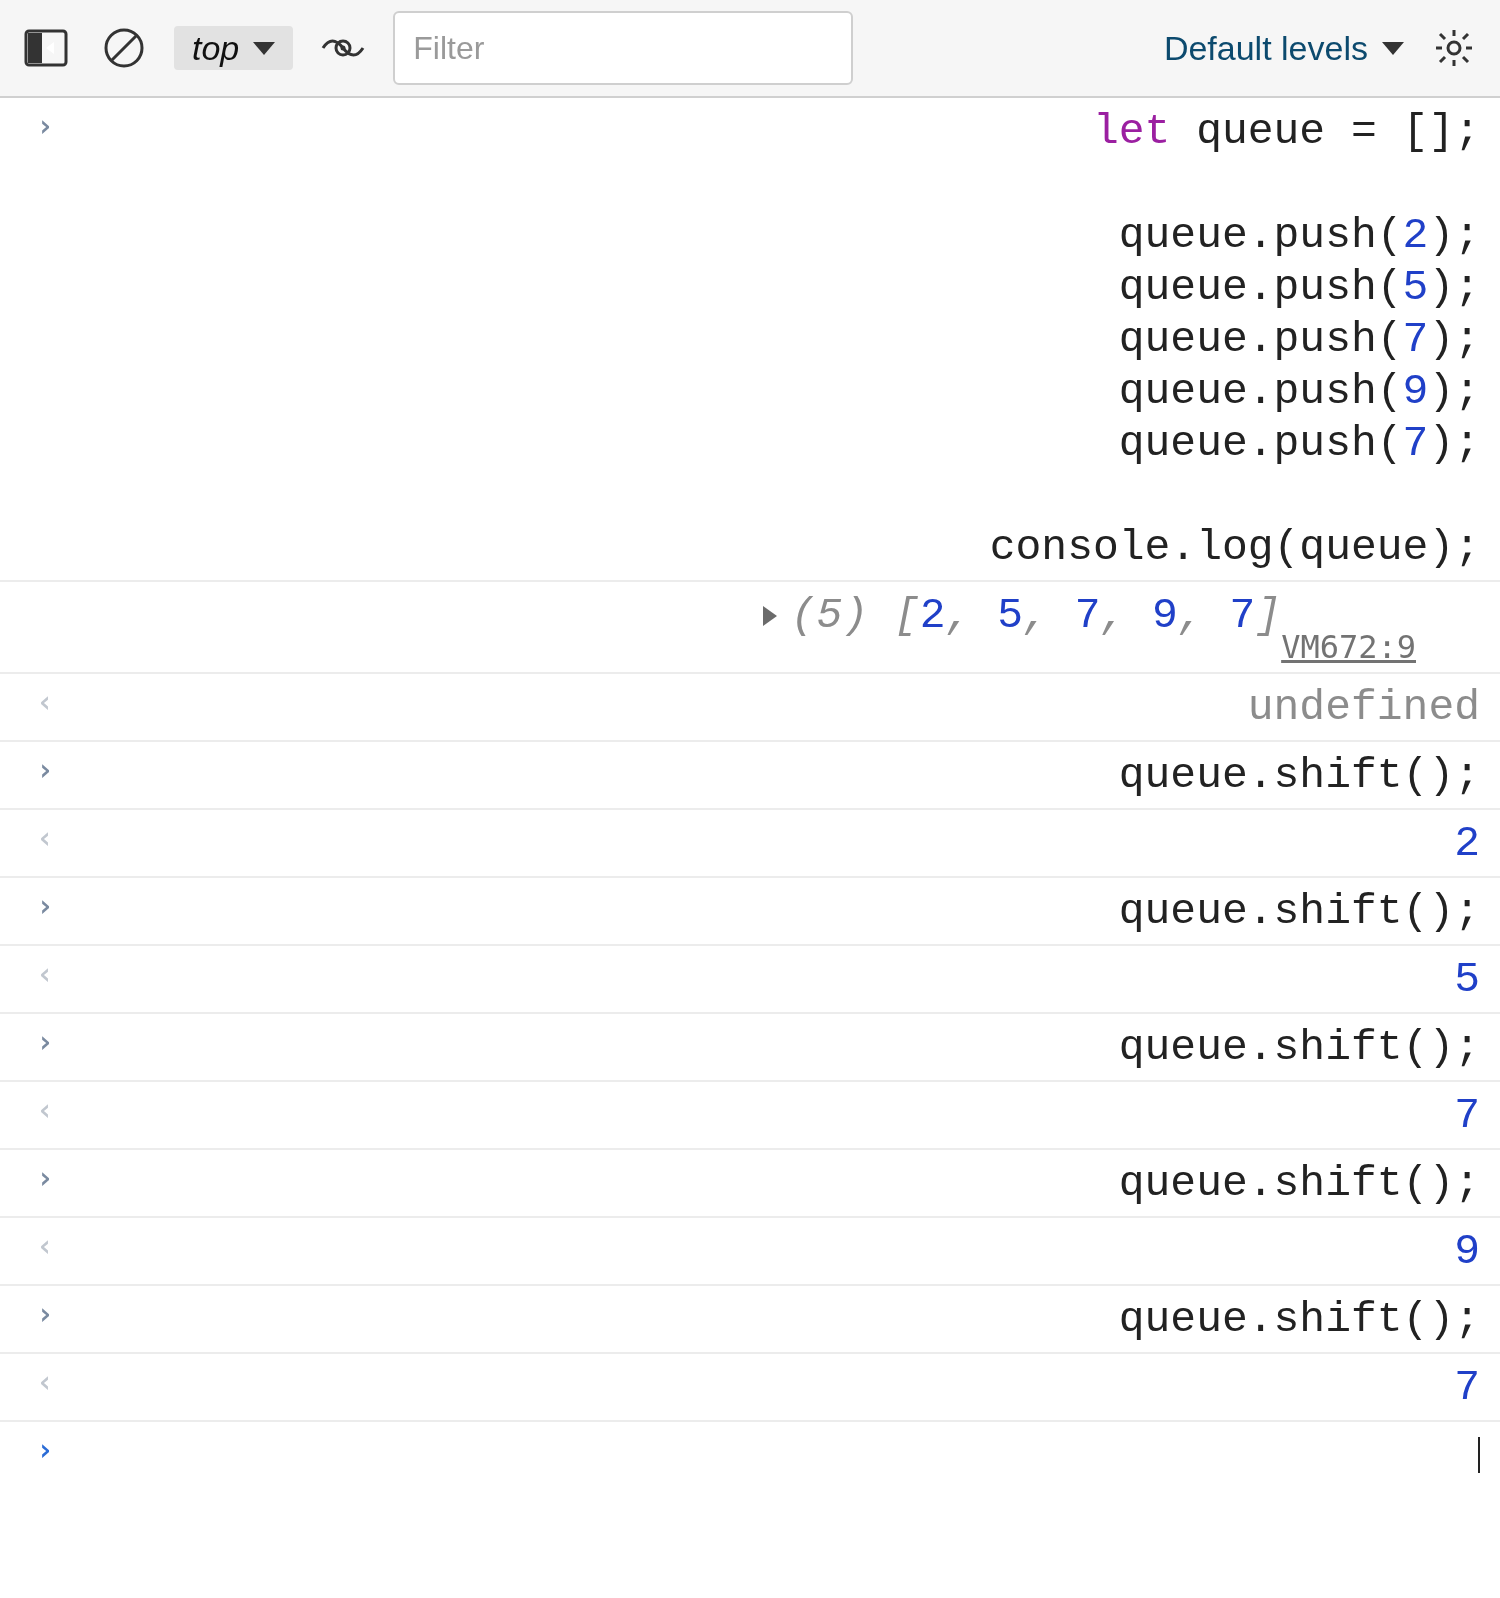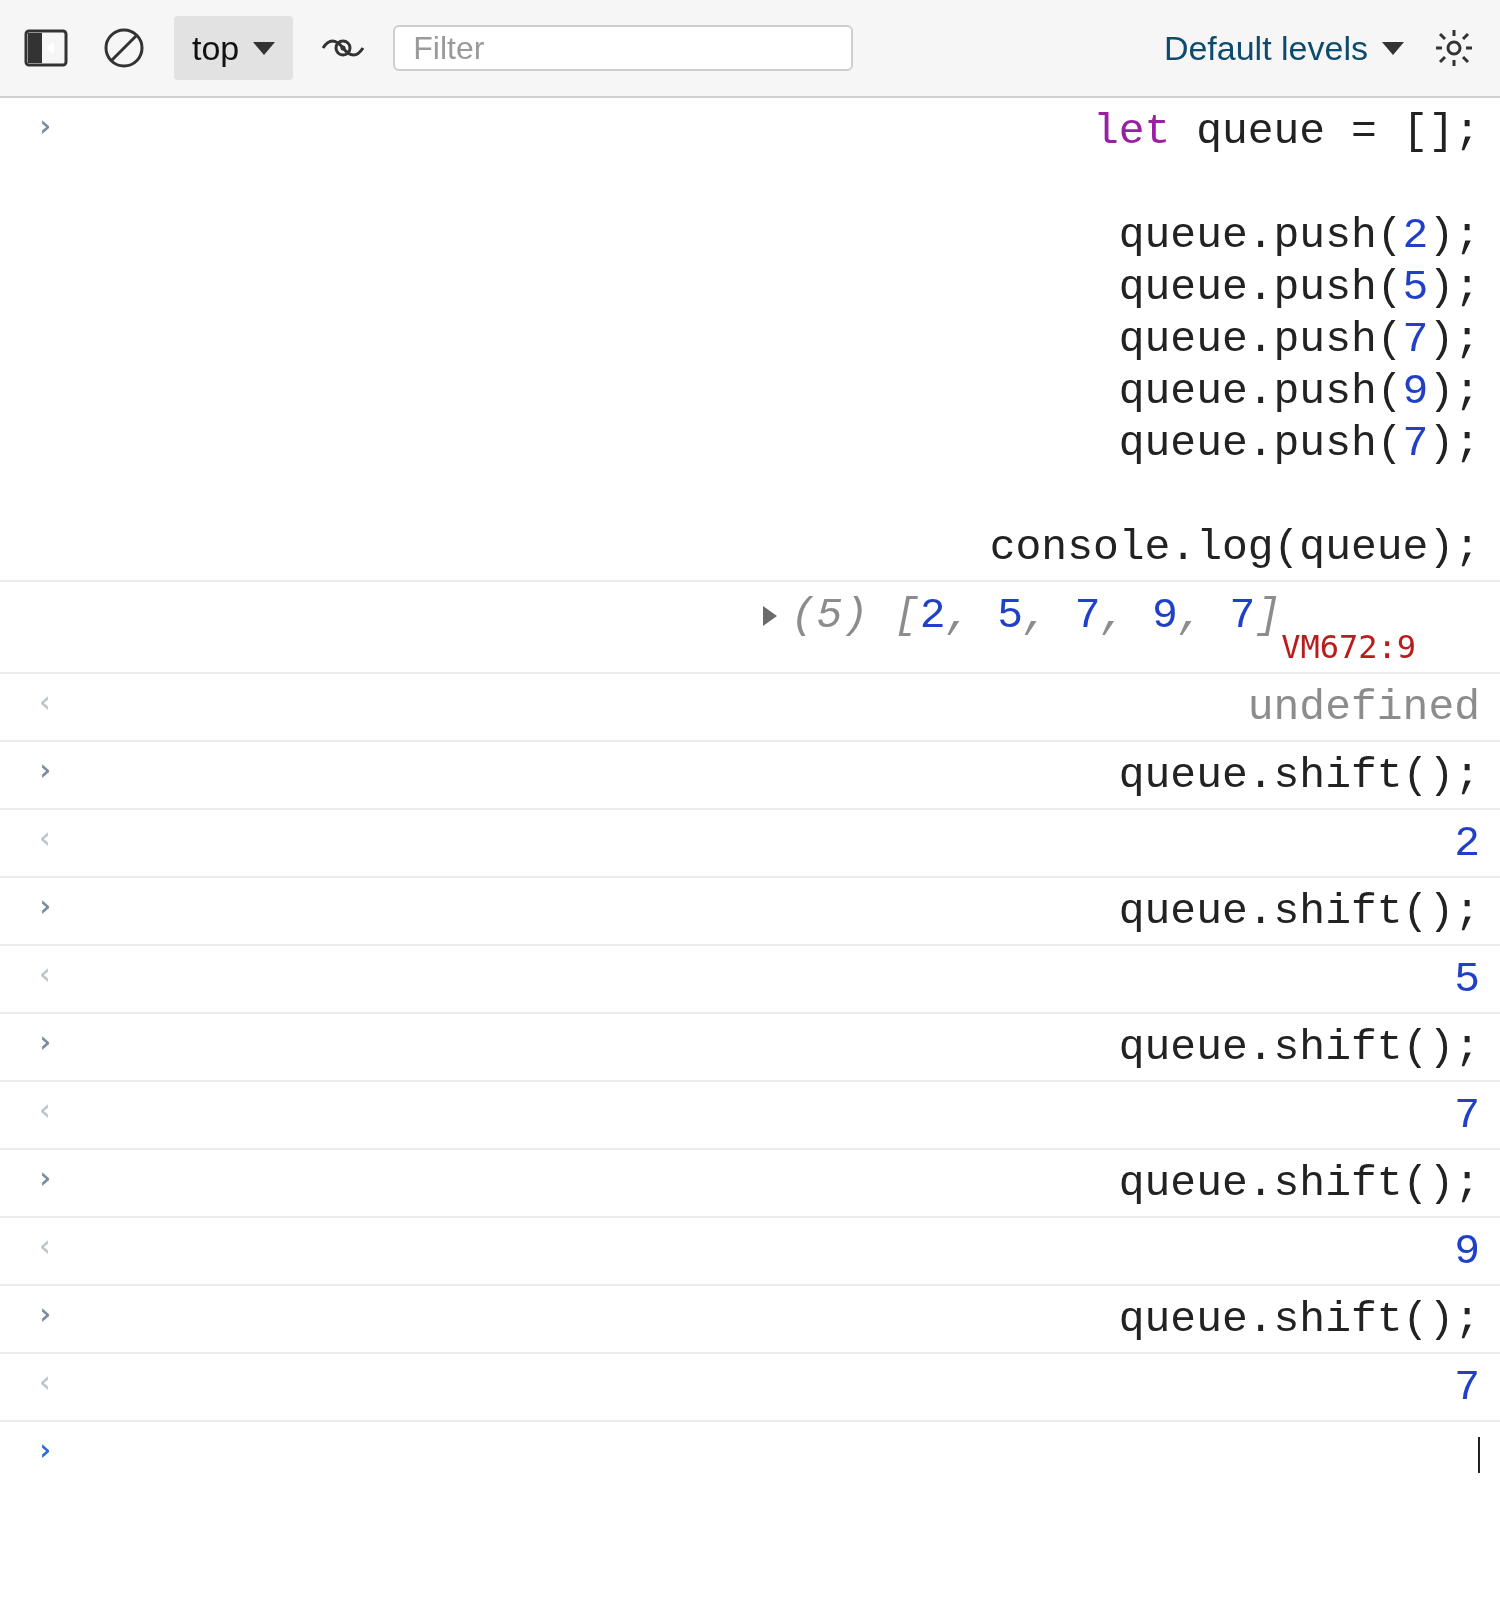--- a/index.html
+++ b/index.html
@@ -25,40 +25,41 @@
       align-items: center;
       justify-content: center;
       width: 56px;
       height: 56px;
       cursor: pointer;
       border-radius: 4px;
     }
     .ctx-select {
       display: flex;
       align-items: center;
-      height: 64px;
+      height: 44px;
       padding: 0 18px;
       background: #e2e2e2;
       border-radius: 4px;
       cursor: pointer;
       gap: 14px;
+      font-style: italic;
     }
     .ctx-select span.label {
       font-size: 34px;
       color: #111;
     }
     .ctx-select .tri {
       width: 0; height: 0;
       border-left: 11px solid transparent;
       border-right: 11px solid transparent;
       border-top: 13px solid #333;
     }
     .filter-input {
       flex: 0 0 430px;
-      height: 46px;
+      height: 74px;
       border: 2px solid #cfcfcf;
       border-radius: 6px;
       background: #ffffff;
       font-size: 32px;
       color: #222;
       padding: 0 18px;
     }
     .filter-input::placeholder { color: #9a9a9a; }
     .spacer { flex: 1 1 auto; }
     .levels {
@@ -108,21 +109,22 @@
       font-family: Consolas, "Courier New", monospace;
       font-size: 43px;
       line-height: 52px;
       white-space: pre;
       padding-top: 2px;
       text-align: right;
     }
     .source-link {
       font-family: Consolas, monospace;
       font-size: 32px;
-      color: #b91c1c;
+      text-decoration: underline;
+      color: #737373;
       cursor: pointer;
       align-self: center;
       padding-right: 64px;
       margin-top: 40px;
     }
     .tri-right {
       display: inline-block;
       width: 0; height: 0;
       border-top: 10px solid transparent;
       border-bottom: 10px solid transparent;

